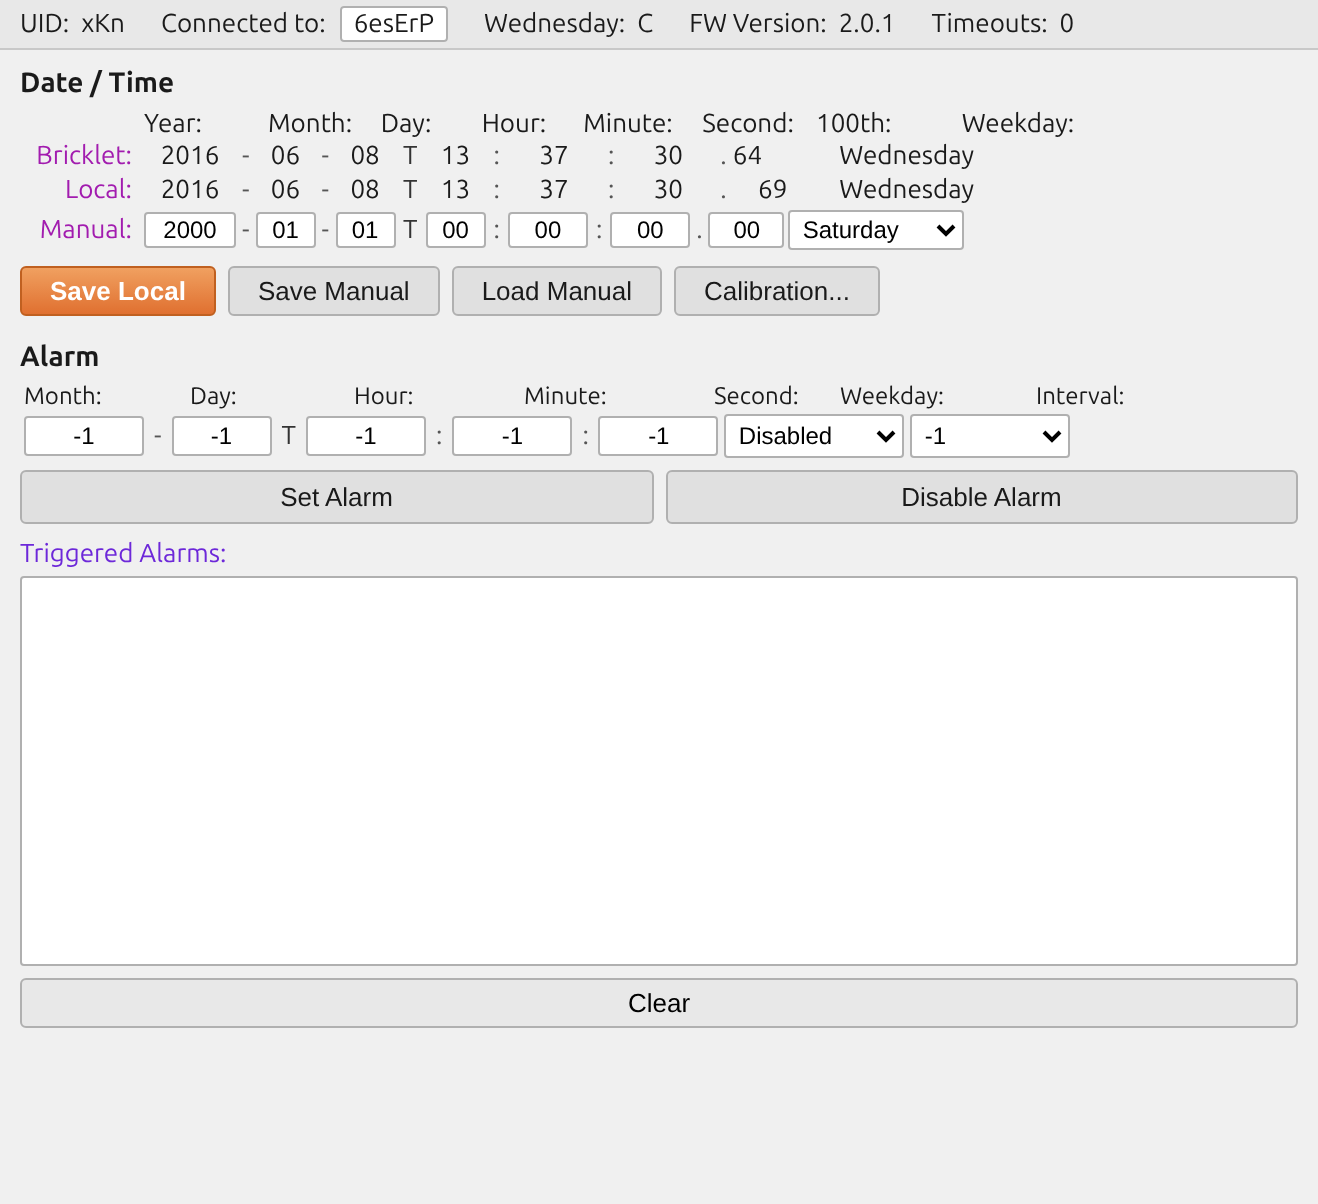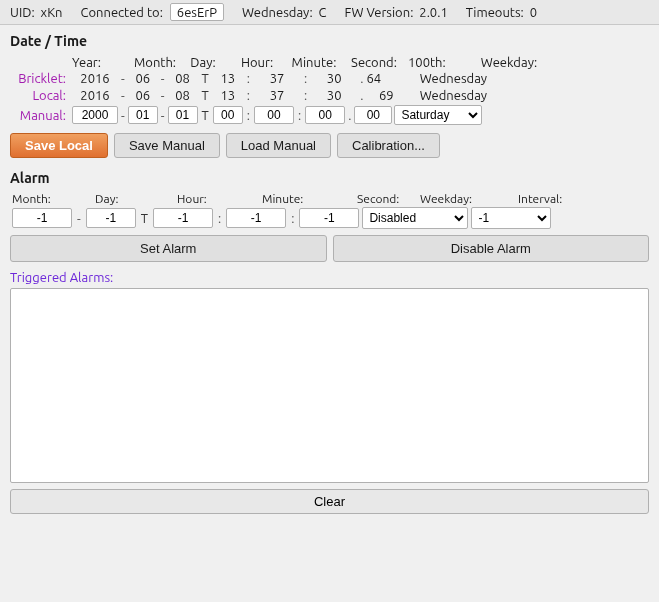--- a/index.html
+++ b/index.html
@@ -126,21 +126,21 @@
       border-radius: 2px;
       width: 50px;
       text-align: center;
     }
     select.alarm-select {
       border: 1px solid #b0b0b0;
       background: white;
       padding: 2px 2px;
       font-size: 12px;
       border-radius: 2px;
-      width: 106px;
+      width: 90px;
     }
     select.alarm-select-interval {
       width: 80px;
     }
 
     .alarm-sep { color: #555; padding: 0 2px; font-size: 13px; }
     .alarm-t { color: #333; padding: 0 2px; font-size: 13px; }
 
     .alarm-btns {
       display: flex;

